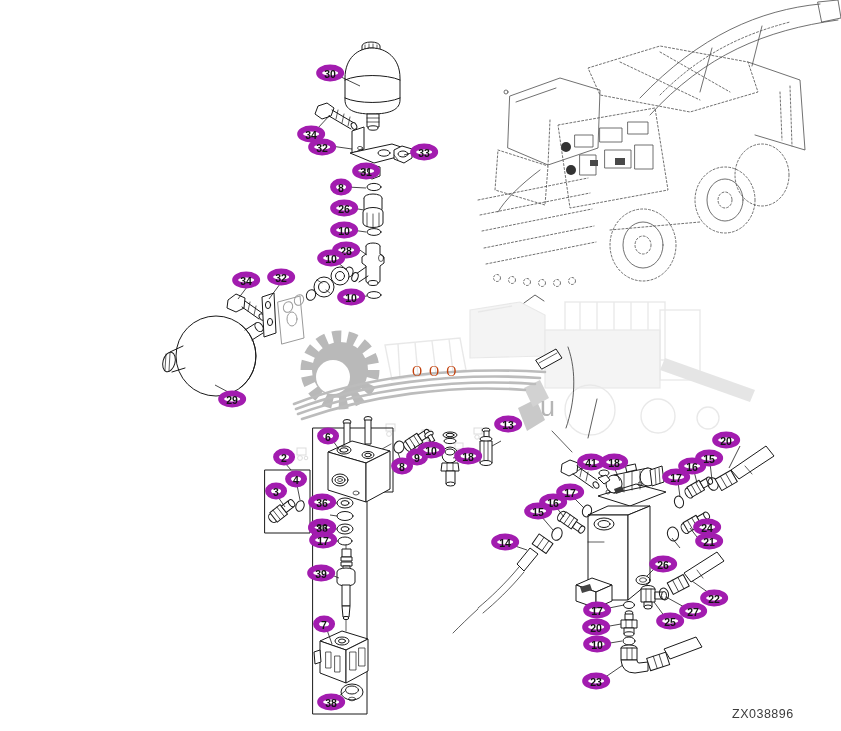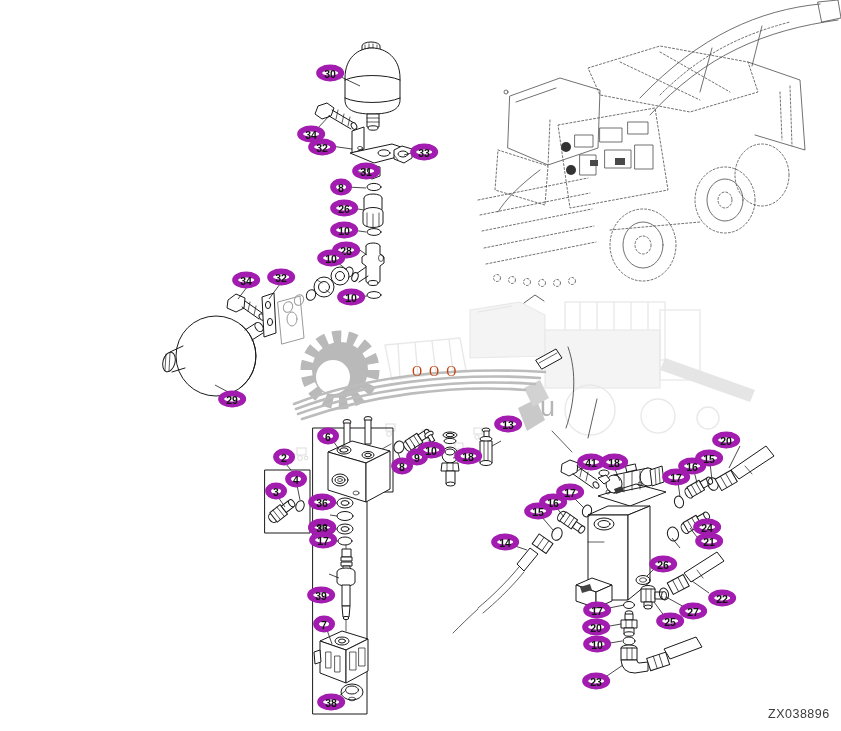--- a/index.html
+++ b/index.html
@@ -20,21 +20,21 @@
     padding:0 2px;border:6px solid #a21caf;border-radius:50%;display:flex;align-items:center;
     justify-content:center;font:700 10.5px "Liberation Sans",sans-serif;color:#141414;
     box-sizing:border-box;white-space:nowrap;}
   .wm-ooo{position:absolute;left:412px;top:364px;font:400 14px "Liberation Serif",serif;
     letter-spacing:7px;color:#c2410c;}
   .wm-name{position:absolute;left:341px;top:379px;font:700 33px "Liberation Serif",serif;
     letter-spacing:1px;color:#c2c2c2;}
   .wm-ru{position:absolute;left:540px;top:392px;font:400 27px "Liberation Sans",sans-serif;
     color:#b5b5b5;}
   .drawing-no{position:absolute;left:732px;top:707px;font:400 12.5px "Liberation Sans",sans-serif;
-    color:#3c3c3c;letter-spacing:.5px;margin-left:36px;}
+    color:#3c3c3c;letter-spacing:.5px;}
 </style>
 </head>
 <body>
 
 <div id="stage">
 
 <svg width="841" height="731" viewBox="0 0 841 731">
 
   <g>
 
@@ -586,42 +586,42 @@
       <span class="callout" style="left: 281px; top: 277px;">32</span>
       <span class="callout" style="left: 232px; top: 399px;">29</span>
       <span class="callout" style="left: 284px; top: 457px;">2</span>
       <span class="callout" style="left: 296px; top: 479px;">4</span>
       <span class="callout" style="left: 276px; top: 491px;">3</span>
       <span class="callout" style="left: 328px; top: 436px;">6</span>
       <span class="callout" style="left: 322px; top: 502px;">36</span>
       <span class="callout" style="left: 322px; top: 528px;">37</span>
       <span class="callout" style="left: 322px; top: 527px;">36</span>
       <span class="callout" style="left: 323px; top: 540px;">17</span>
-      <span class="callout" style="left: 321px; top: 573px; margin-top: 22px;">39</span>
+      <span class="callout" style="left: 321px; top: 573px;">39</span>
       <span class="callout" style="left: 324px; top: 624px;">7</span>
       <span class="callout" style="left: 331px; top: 702px;">38</span>
       <span class="callout" style="left: 402px; top: 466px;">8</span>
       <span class="callout" style="left: 417px; top: 457px;">9</span>
       <span class="callout" style="left: 431px; top: 450px;">10</span>
       <span class="callout" style="left: 468px; top: 456px;">18</span>
       <span class="callout" style="left: 508px; top: 424px;">13</span>
       <span class="callout" style="left: 591px; top: 462px;">41</span>
       <span class="callout" style="left: 614px; top: 462px;">18</span>
       <span class="callout" style="left: 570px; top: 492px;">17</span>
       <span class="callout" style="left: 553px; top: 502px;">16</span>
       <span class="callout" style="left: 538px; top: 511px;">15</span>
       <span class="callout" style="left: 505px; top: 542px;">14</span>
       <span class="callout" style="left: 676px; top: 477px;">17</span>
       <span class="callout" style="left: 692px; top: 466px;">16</span>
       <span class="callout" style="left: 709px; top: 458px;">15</span>
       <span class="callout" style="left: 726px; top: 440px;">20</span>
       <span class="callout" style="left: 701px; top: 541px; margin-left: 8px;">21</span>
       <span class="callout" style="left: 683px; top: 527px; margin-left: 24px;">24</span>
       <span class="callout" style="left: 663px; top: 564px;">26</span>
-      <span class="callout" style="left: 714px; top: 598px; margin-left: 8px;">22</span>
+      <span class="callout" style="left: 714px; top: 598px;">22</span>
       <span class="callout" style="left: 693px; top: 611px;">27</span>
       <span class="callout" style="left: 597px; top: 610px;">17</span>
       <span class="callout" style="left: 596px; top: 627px;">20</span>
       <span class="callout" style="left: 597px; top: 644px;">10</span>
       <span class="callout" style="left: 596px; top: 681px;">23</span>
       <span class="callout" style="left: 670px; top: 621px;">25</span>
     </div>
 </div>
 
 </body></html>

